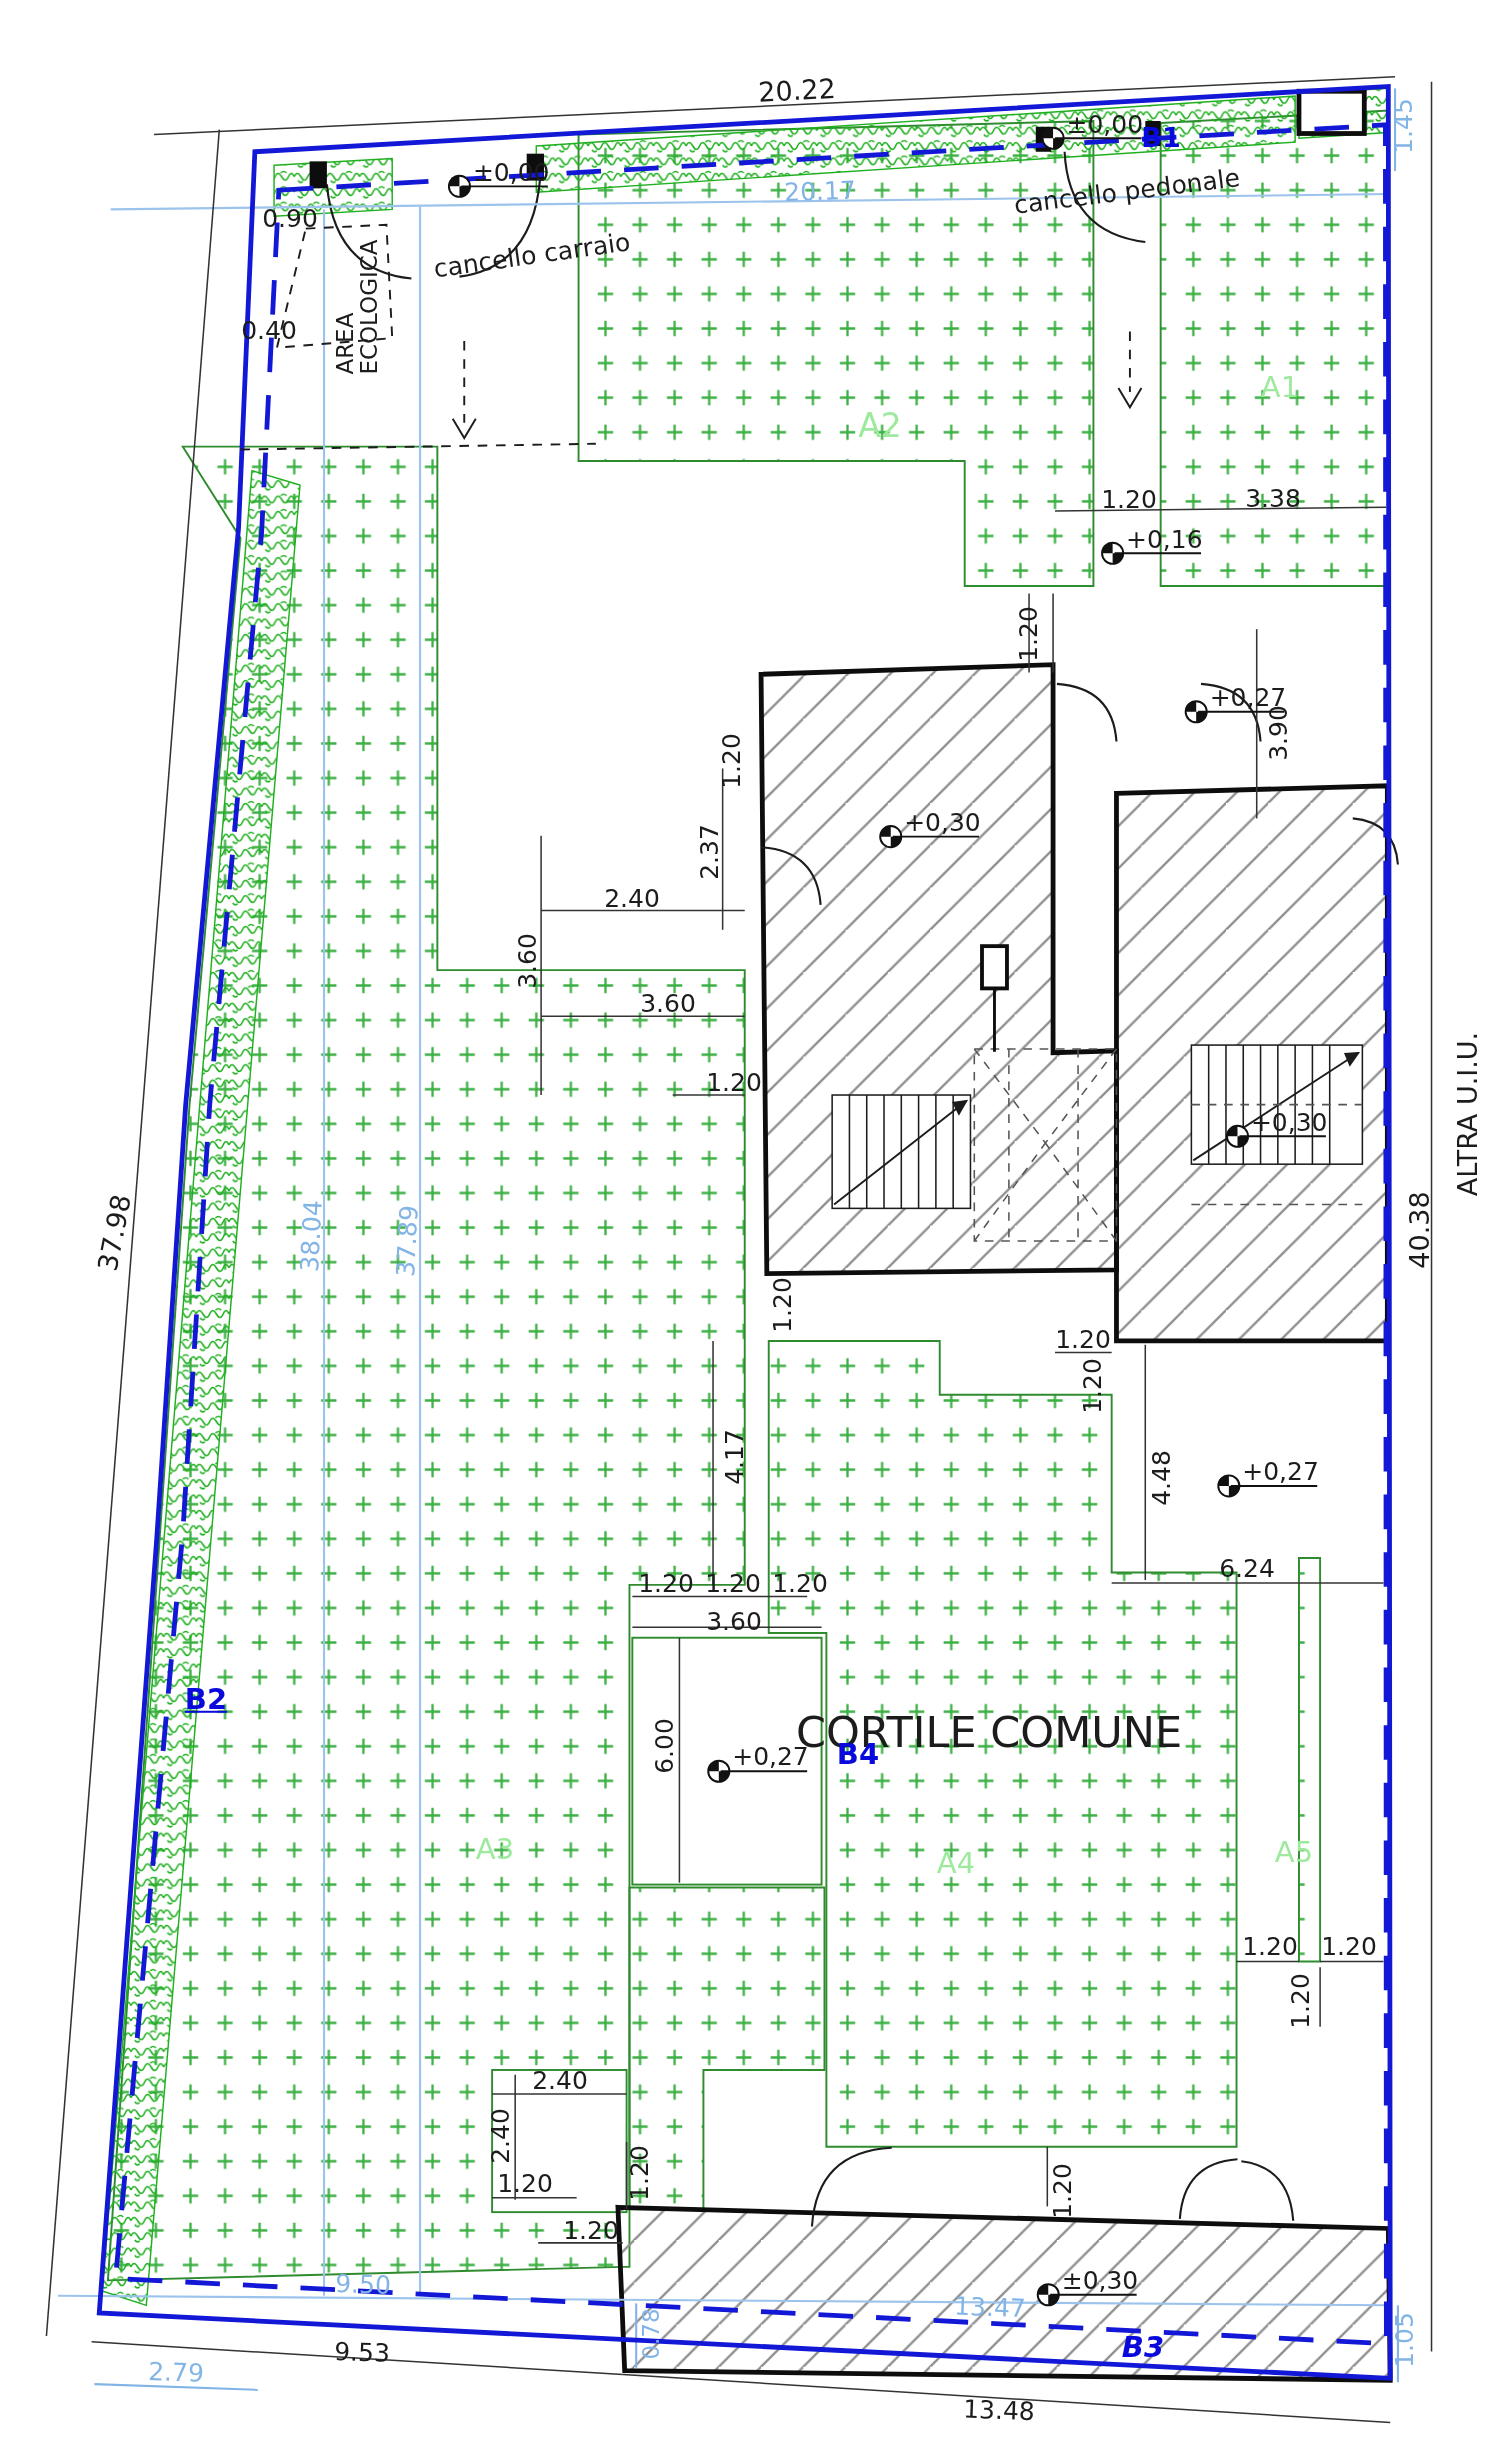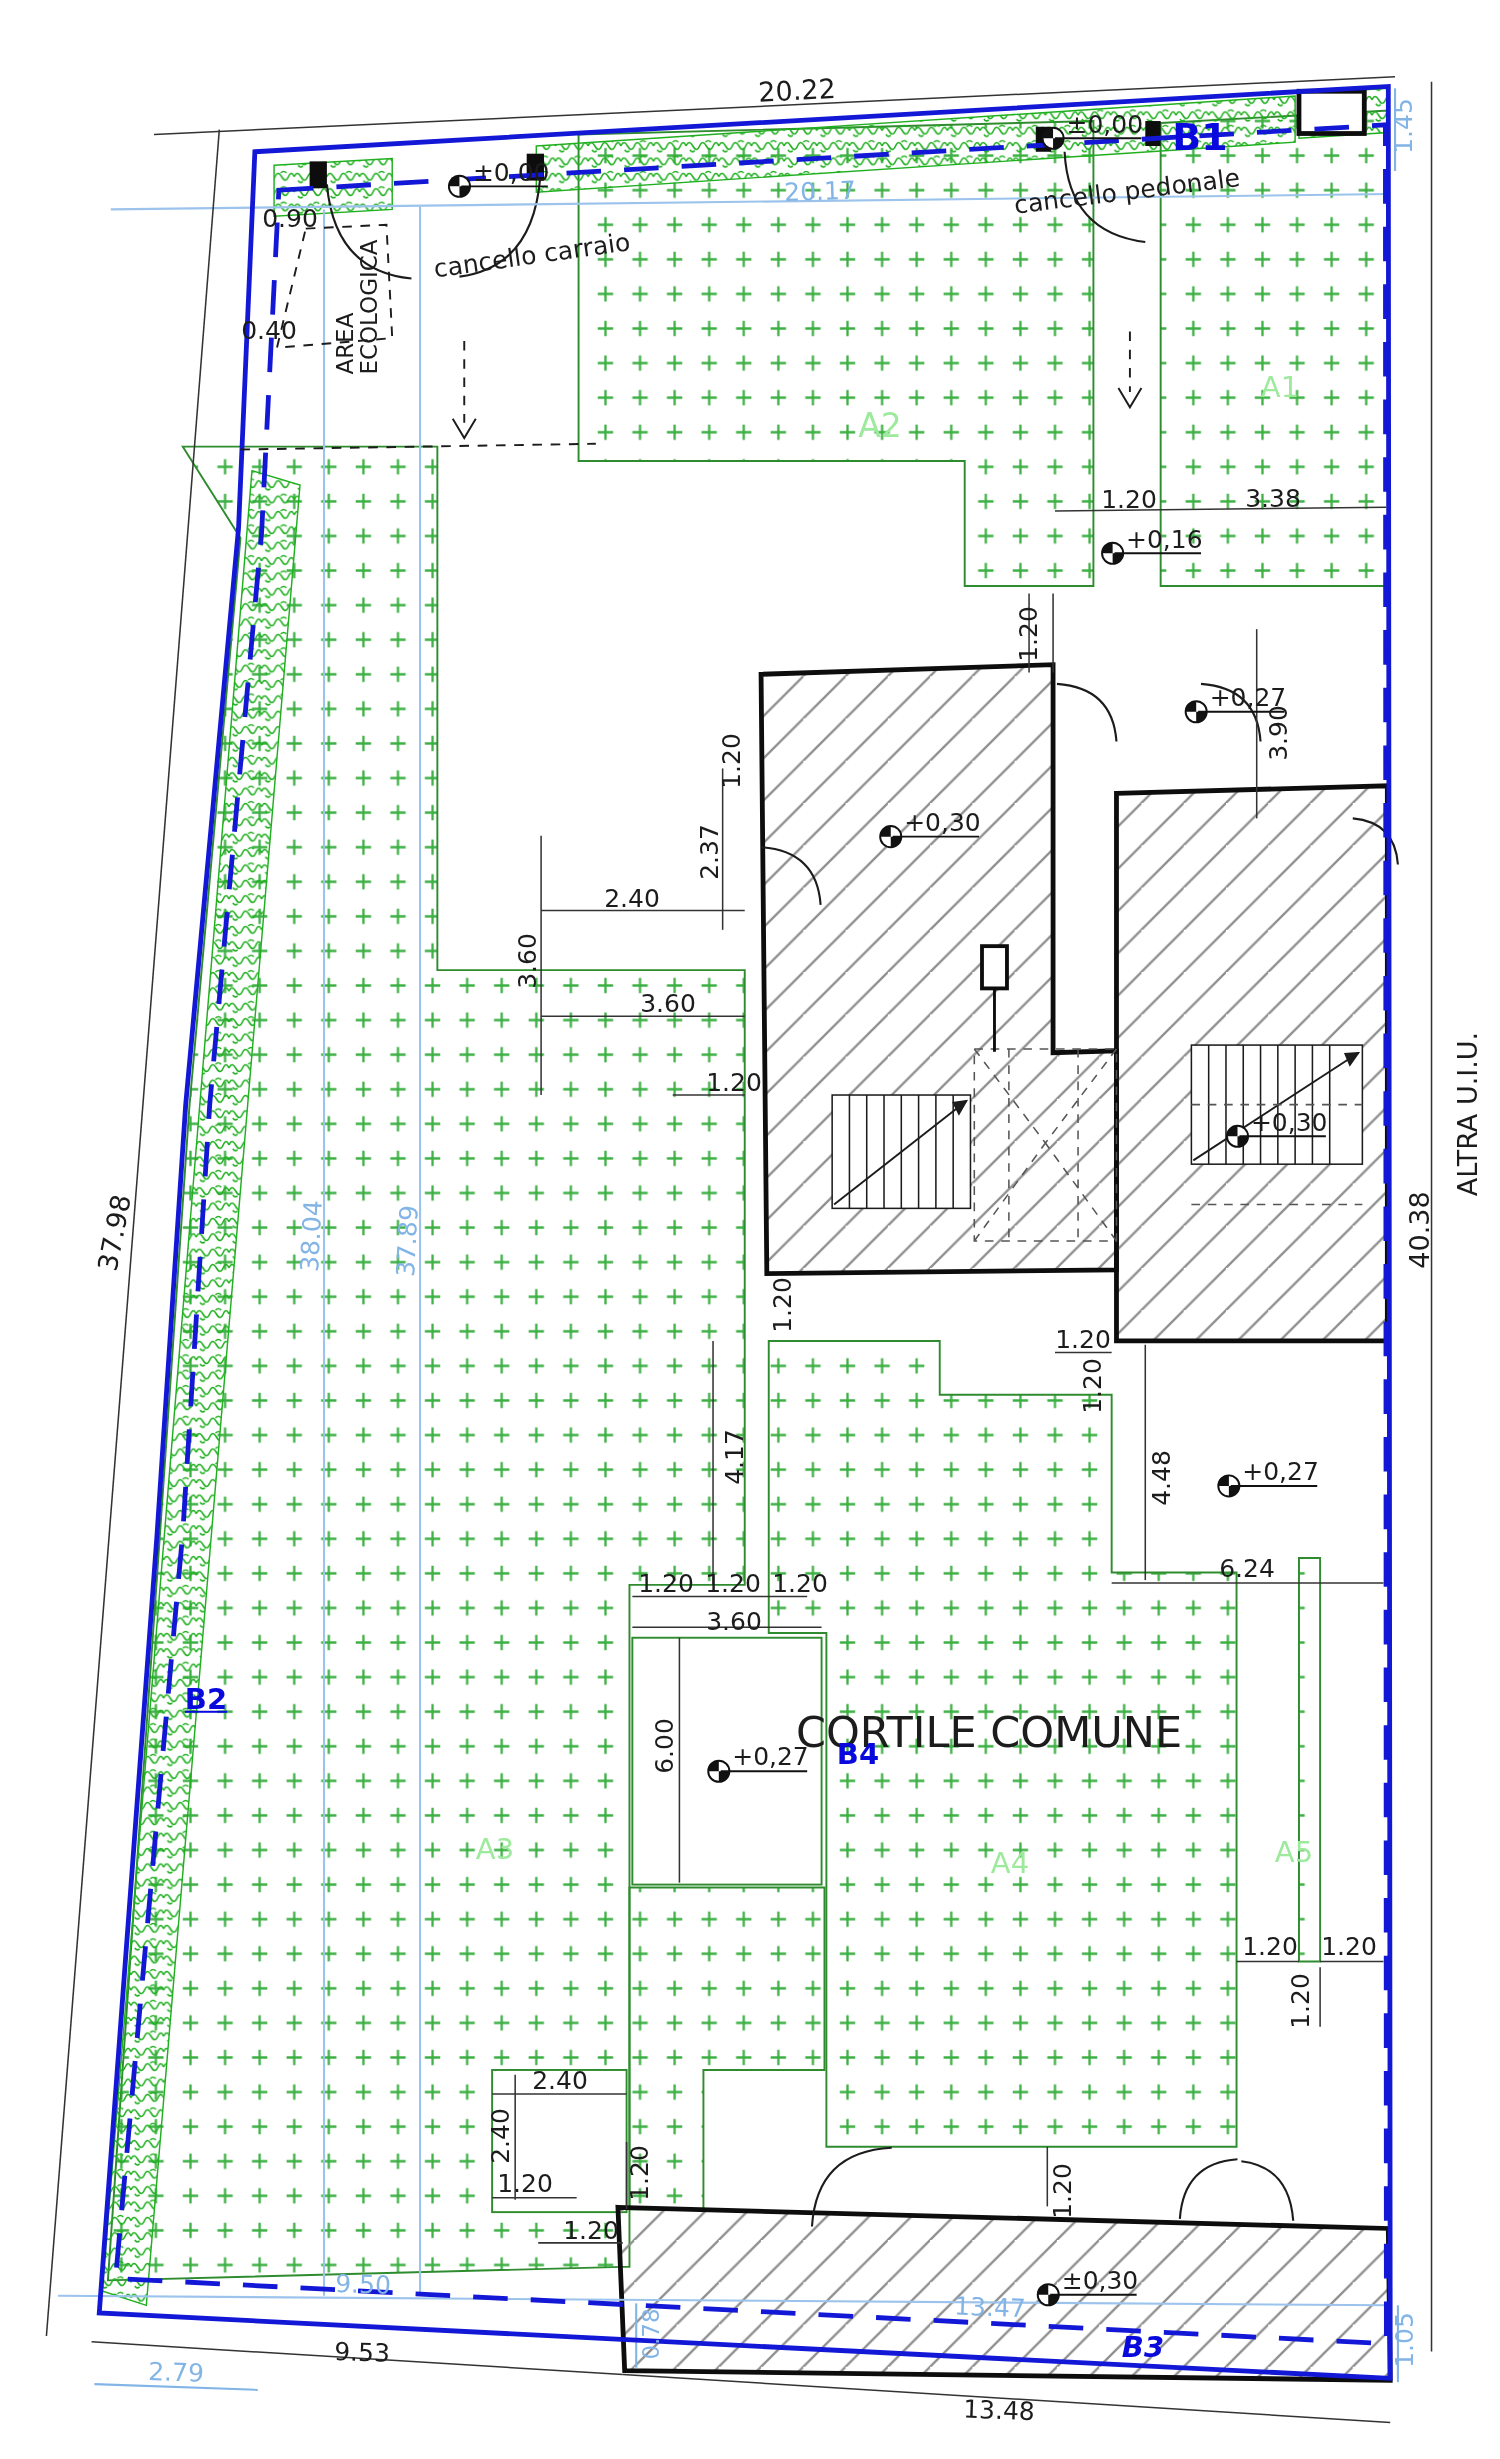--- a/index.html
+++ b/index.html
@@ -274,24 +274,24 @@
       <div class="lbl c-lb" style="left: 176px; top: 2373px; font-size: 25px; transform: translate(-50%, -50%) rotate(2deg);">2.79</div>
       <div class="lbl c-lb" style="left: 990px; top: 2308px; font-size: 25px; transform: translate(-50%, -50%) rotate(2deg);">13.47</div>
       <div class="lbl c-lb" style="left: 651px; top: 2334px; font-size: 23px; transform: translate(-50%, -50%) rotate(-90deg);">0.78</div>
       <div class="lbl c-lb" style="left: 1405px; top: 2340px; font-size: 25px; transform: translate(-50%, -50%) rotate(-90deg);">1.05</div>
       <div class="lbl c-k" style="left: 532px; top: 256px; font-size: 25px; transform: translate(-50%, -50%) rotate(-8deg);">cancello carraio</div>
       <div class="lbl c-k" style="left: 1127px; top: 192px; font-size: 25px; transform: translate(-50%, -50%) rotate(-7deg);">cancello pedonale</div>
       <div class="lbl c-k" style="left: 357px; top: 307px; font-size: 23px; transform: translate(-50%, -50%) rotate(-90deg);">AREA
 ECOLOGICA</div>
       <div class="lbl c-k" style="left: 961px; top: 1733px; font-size: 43px; transform: translate(-50%, -50%) rotate(0deg); margin-left: 28px;">CORTILE COMUNE</div>
       <div class="lbl c-k" style="left: 1468px; top: 1114px; font-size: 27px; transform: translate(-50%, -50%) rotate(-90deg);">ALTRA U.I.U.</div>
-      <div class="lbl c-bl" style="left: 1161px; top: 138px; font-size: 38px; transform: translate(-50%, -50%) rotate(0deg); margin-left: 39px;">B1</div>
+      <div class="lbl c-bl" style="left: 1161px; top: 138px; font-size: 27px; transform: translate(-50%, -50%) rotate(0deg);">B1</div>
       <div class="lbl c-bl" style="left: 206px; top: 1699px; font-size: 29px; transform: translate(-50%, -50%) rotate(0deg); text-decoration: underline;">B2</div>
       <div class="lbl c-bl" style="left: 1143px; top: 2347px; font-size: 29px; transform: translate(-50%, -50%) rotate(0deg); font-style: italic;">B3</div>
       <div class="lbl c-bl" style="left: 858px; top: 1754px; font-size: 29px; transform: translate(-50%, -50%) rotate(0deg);">B4</div>
       <div class="lbl c-lg" style="left: 1280px; top: 387px; font-size: 29px; transform: translate(-50%, -50%) rotate(0deg);">A1</div>
       <div class="lbl c-lg" style="left: 880px; top: 426px; font-size: 33px; transform: translate(-50%, -50%) rotate(0deg);">A2</div>
       <div class="lbl c-lg" style="left: 495px; top: 1849px; font-size: 29px; transform: translate(-50%, -50%) rotate(0deg);">A3</div>
-      <div class="lbl c-lg" style="left: 1010px; top: 1863px; font-size: 29px; transform: translate(-50%, -50%) rotate(0deg);">A4</div>
+      <div class="lbl c-lg" style="left: 956px; top: 1863px; font-size: 29px; transform: translate(-50%, -50%) rotate(0deg);">A4</div>
       <div class="lbl c-lg" style="left: 1294px; top: 1852px; font-size: 29px; transform: translate(-50%, -50%) rotate(0deg);">A5</div>
     </div>
 </div>
 
 
 </body></html>

